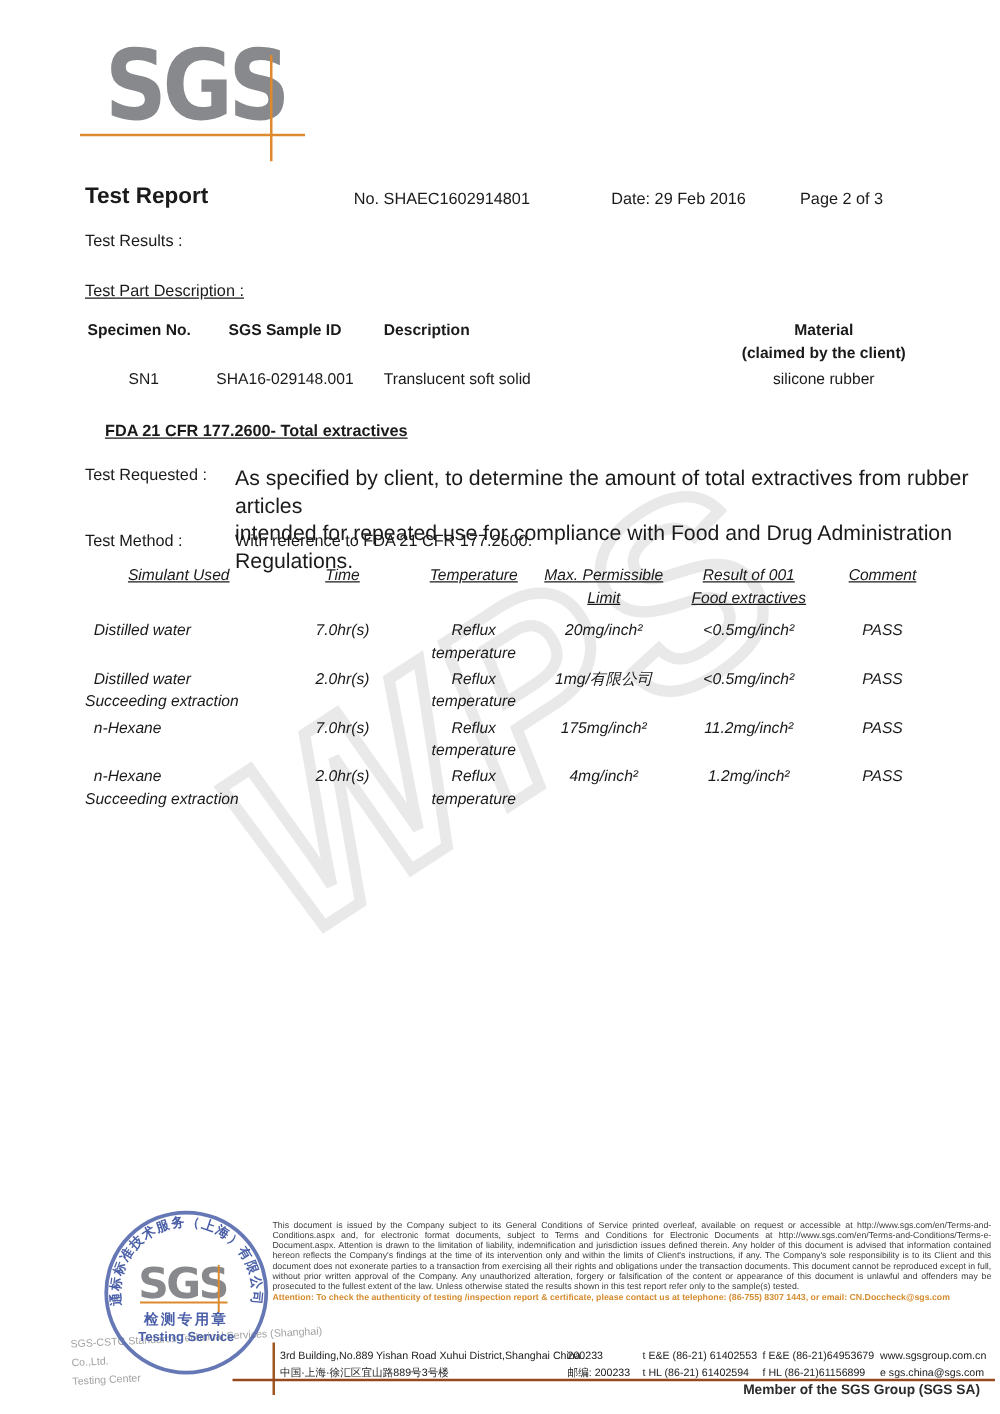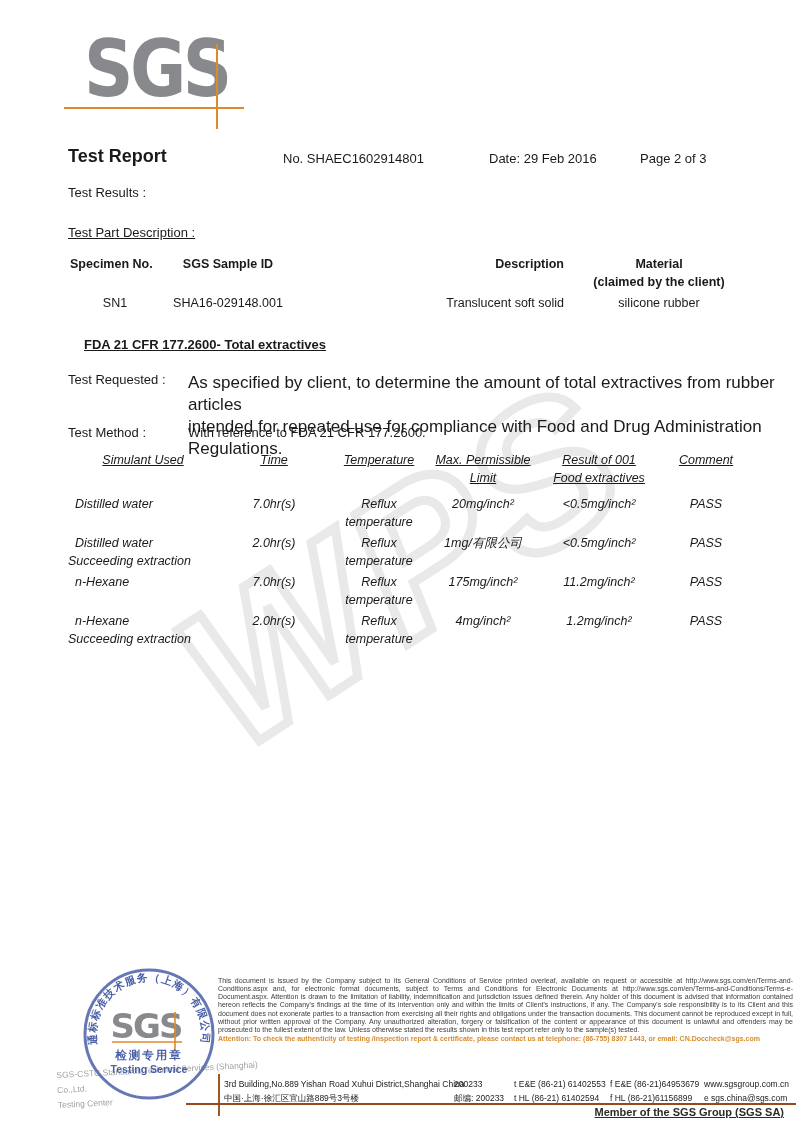--- a/index.html
+++ b/index.html
@@ -33,21 +33,21 @@
   .b { font-weight:bold; }
 
   .test-results { position:absolute; left:68px; top:185px; }
   .tpd          { position:absolute; left:68px; top:225px; }
 
   
   .spec-table { position:absolute; left:68px; top:256px; width:690px; font-size:12.5px; }
   .spec-row { display:grid; grid-template-columns:92px 136px 268px 1fr; }
   .spec-row .c1 { text-align:left; padding-left:2px; }
   .spec-row .c2 { text-align:center; }
-  .spec-row .c3 { text-align:right; padding-left:11px; }
+  .spec-row .c3 { text-align:left; padding-left:11px; }
   .spec-row .c4 { text-align:center; padding-right:4px; }
   .spec-data { margin-top:4px; }
   .spec-data .c1 { text-align:center; }
   .lh17 { line-height:17.5px; }
 
   
   .fda { position:absolute; left:68px; top:337px; font-size:13px;padding-left:16px; }
 
   
   .req-label { position:absolute; left:68px; top:372px; }
@@ -75,21 +75,21 @@
     position:absolute; left:218px; top:977px; width:575px;
     font-size:7px; line-height:8.15px; text-align:justify; color:#3c3c3c;
   }
   .attention {
     margin-top:1px; color:#d58c2f; font-weight:bold; text-align:left;
   }
   .addr-block { position:absolute; left:224px; top:1077px; width:566px; font-size:8.5px; color:#222; }
   .addr-row { display:grid; grid-template-columns:230px 60px 96px 94px 1fr; line-height:14px; white-space:nowrap; }
   .addr-vline { position:absolute; left:218px; top:1074px; width:2px; height:42px; background:#a2561f; }
   .addr-hline { position:absolute; left:186px; top:1103px; width:610px; height:2px; background:#96491c; }
-  .member { position:absolute; right:16px; top:1106px; font-size:11px; font-weight:bold; color:#2b2b2b;text-decoration:underline; }
+  .member { position:absolute; right:16px; top:1106px; font-size:11px; font-weight:bold; color:#2b2b2b; }
 
   .stamp-svg { position:absolute; left:70px; top:960px; }
 </style>
 </head>
 <body>
 
 <div class="page">
 
   <svg class="watermark" width="610" height="460" viewBox="0 0 610 460">
     <text x="305" y="315" text-anchor="middle" font-family="Liberation Sans, sans-serif" font-style="italic" font-weight="bold" font-size="200" letter-spacing="8" fill="none" stroke="#e9e9e9" stroke-width="9" transform="rotate(-33 305 240)">WPS</text>

